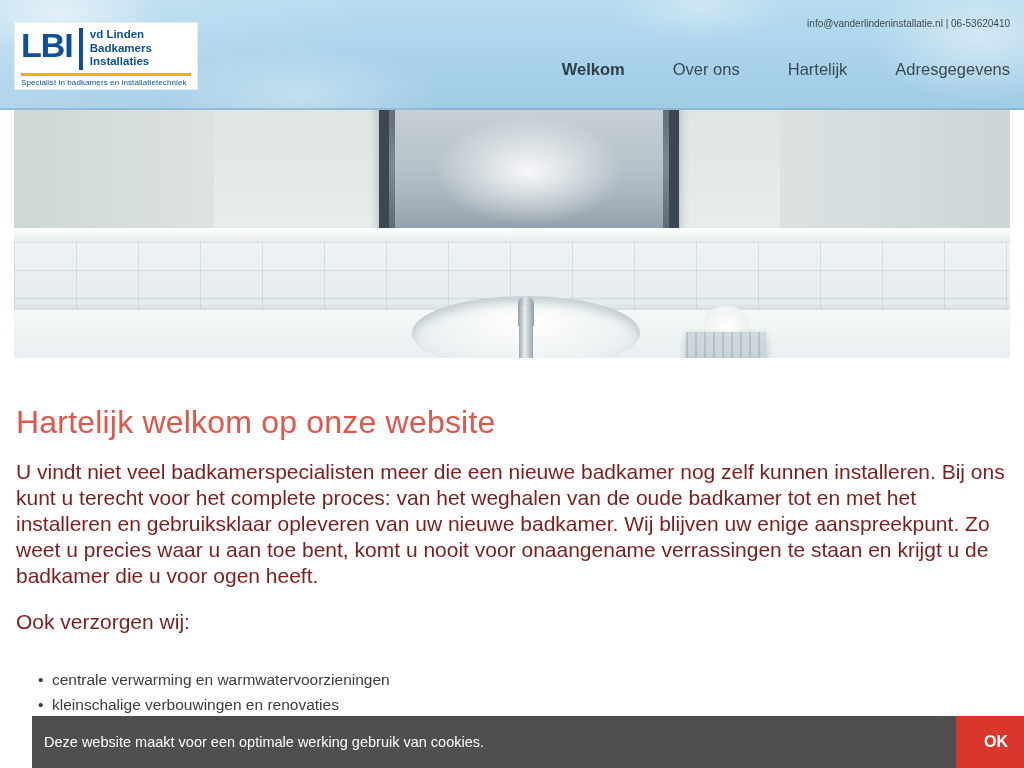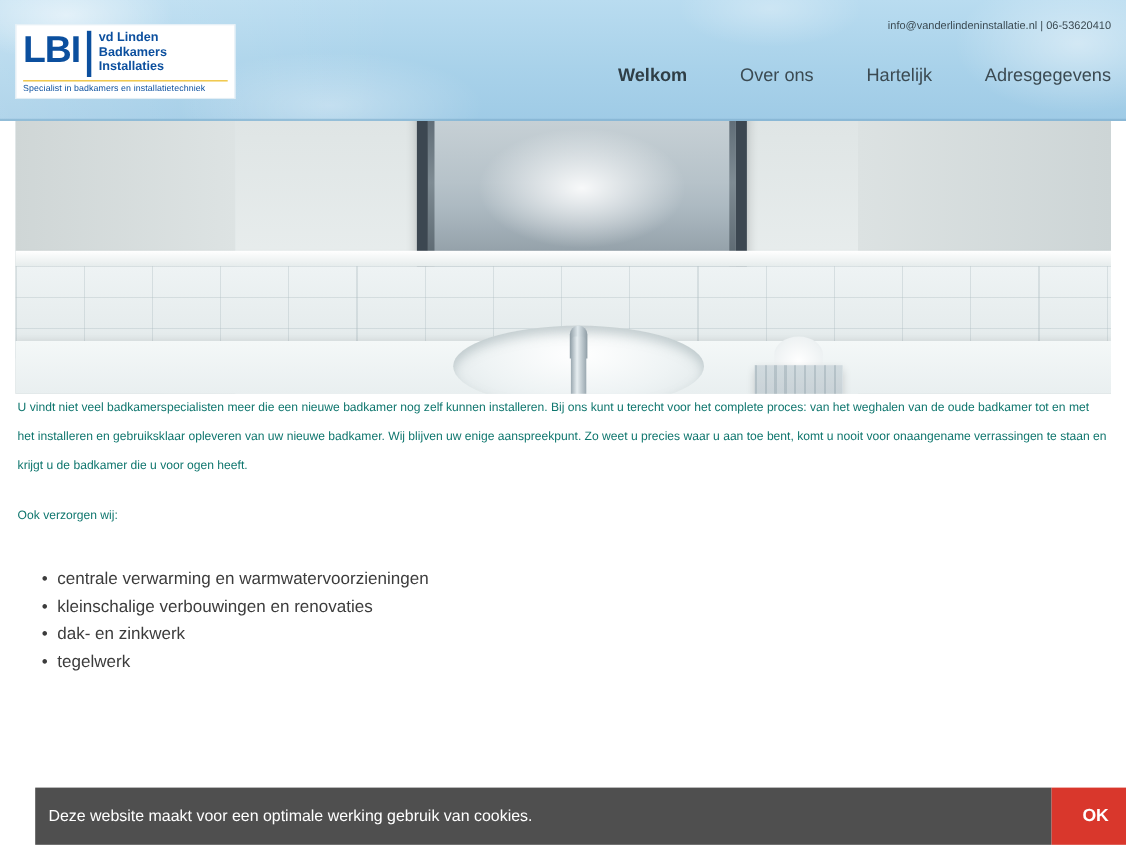--- a/index.html
+++ b/index.html
@@ -33,21 +33,21 @@
     position: absolute;
     left: 0; bottom: 0;
     width: 1024px; height: 2px;
     background: rgba(120,170,200,.55);
   }
 
   
   .logo {
     position: absolute;
     left: 14px; top: 22px;
-    width: 200px; height: 68px;
+    width: 184px; height: 68px;
     background: #ffffff;
     border: 1px solid #e3eef5;
     padding: 4px 6px;
   }
   .logo-row { display: flex; align-items: flex-start; }
   .logo-lbi {
     font-family: "Liberation Sans", sans-serif;
     font-weight: bold;
     font-size: 34px;
     line-height: 36px;
@@ -66,21 +66,21 @@
     line-height: 13.5px;
     color: #0b4f9e;
     font-weight: bold;
     padding-top: 1px;
   }
   .logo-tag {
     margin-top: 3px;
     font-size: 8px;
     color: #0b4f9e;
     letter-spacing: .1px;
-    border-top: 1px solid #eab308;
+    border-top: 3px solid #eab308;
     padding-top: 2px;
   }
 
   
   .contact {
     position: absolute;
     right: 14px; top: 18px;
     font-size: 10px;
     color: #3b4a52;
   }
@@ -203,23 +203,23 @@
   }
   .page-title {
     margin: 46px 0 18px 0;
     font-size: 32px;
     font-weight: normal;
     color: #e0564b;
     letter-spacing: .2px;
   }
   .para {
     margin: 0 0 20px 0;
-    font-size: 11px;
+    font-size: 21px;
     line-height: 26px;
-    color: #0f766e;
+    color: #7f1d1d;
     max-width: 990px;
   }
   .para.tight { margin-bottom: 32px; }
   .bullets {
     margin: 0; padding: 0 0 0 22px;
     list-style: none;
     color: #3c3c3c;
   }
   .bullets li {
     font-size: 15.5px;
@@ -312,20 +312,21 @@
   <div class="basin"></div>
   <div class="faucet-neck"></div>
   <div class="faucet"></div>
 
   <div class="tissue-paper"></div>
   <div class="tissue"></div>
 
 </div>
 
 <div class="content">
+  <h1 class="page-title">Hartelijk welkom op onze website</h1>
   <p class="para">U vindt niet veel badkamerspecialisten meer die een nieuwe badkamer nog zelf kunnen installeren. Bij ons kunt u terecht voor het complete proces: van het weghalen van de oude badkamer tot en met het installeren en gebruiksklaar opleveren van uw nieuwe badkamer. Wij blijven uw enige aanspreekpunt. Zo weet u precies waar u aan toe bent, komt u nooit voor onaangename verrassingen te staan en krijgt u de badkamer die u voor ogen heeft.</p>
   <p class="para tight">Ook verzorgen wij:</p>
   <ul class="bullets">
     <li>centrale verwarming en warmwatervoorzieningen</li>
     <li>kleinschalige verbouwingen en renovaties</li>
     <li>dak- en zinkwerk</li>
     <li>tegelwerk</li>
   </ul>
 </div>
 

